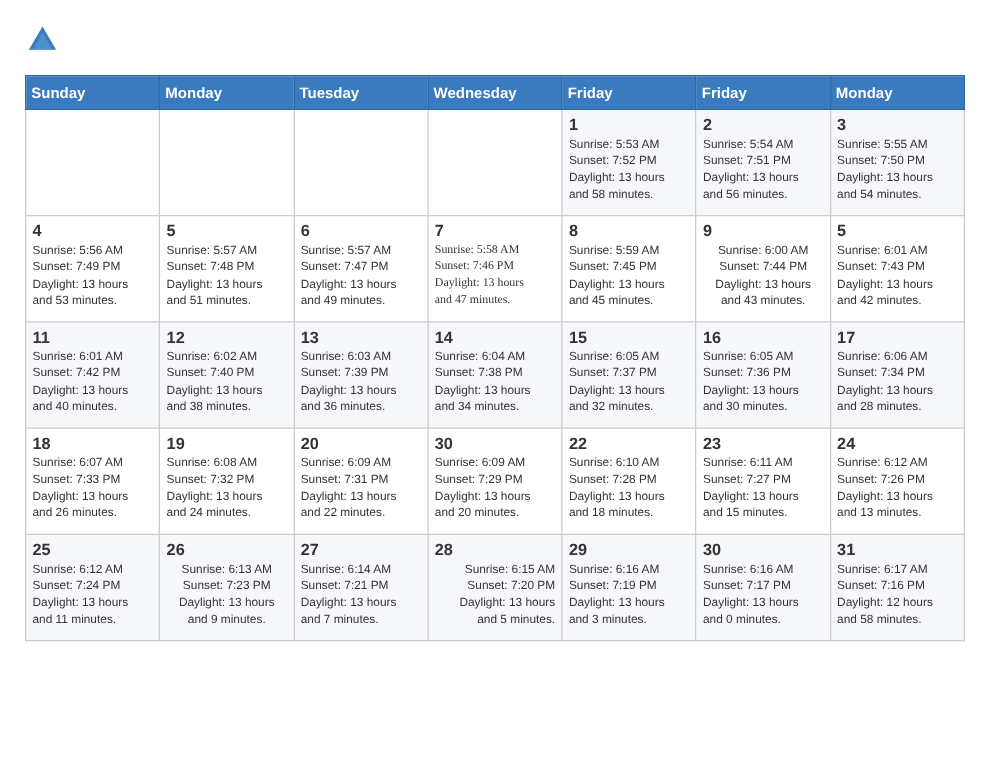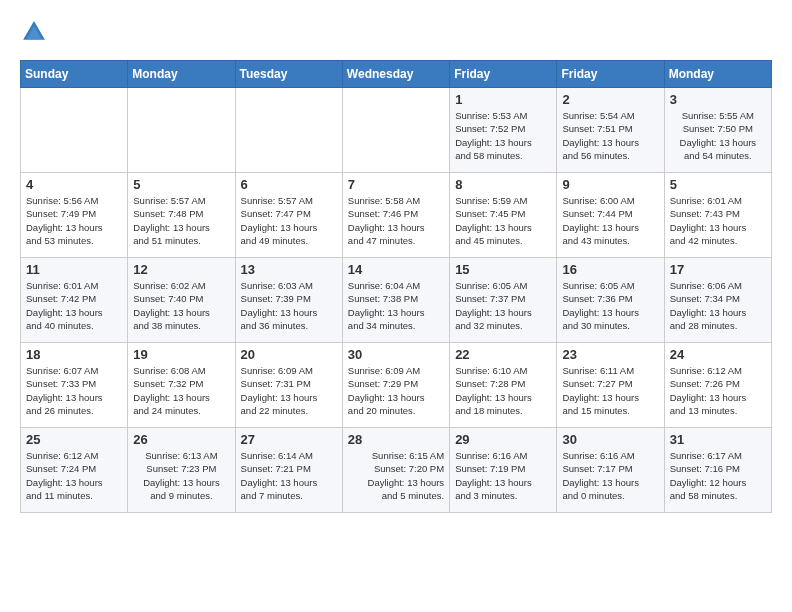--- a/index.html
+++ b/index.html
@@ -148,21 +148,21 @@
           </td>
           <td>
             <span class="day-number">2</span>
             <div class="day-info" style="white-space: pre-line;">Sunrise: 5:54 AM
 Sunset: 7:51 PM
 Daylight: 13 hours
 and 56 minutes.</div>
           </td>
           <td>
             <span class="day-number">3</span>
-            <div class="day-info" style="white-space: pre-line; text-align: center;">Sunrise: 5:55 AM
+            <div class="day-info" style="white-space: pre-line;">Sunrise: 5:55 AM
 Sunset: 7:50 PM
 Daylight: 13 hours
 and 54 minutes.</div>
           </td>
         </tr>
         <tr>
           <td>
             <span class="day-number">4</span>
             <div class="day-info" style="white-space: pre-line;">Sunrise: 5:56 AM
 Sunset: 7:49 PM
@@ -178,35 +178,35 @@
           </td>
           <td>
             <span class="day-number">6</span>
             <div class="day-info" style="white-space: pre-line;">Sunrise: 5:57 AM
 Sunset: 7:47 PM
 Daylight: 13 hours
 and 49 minutes.</div>
           </td>
           <td>
             <span class="day-number">7</span>
-            <div class="day-info" style="white-space: pre-line;">Sunrise: 5:58 AM
+            <div class="day-info" style="white-space: pre-line; font-family: Liberation Serif, serif;">Sunrise: 5:58 AM
 Sunset: 7:46 PM
 Daylight: 13 hours
 and 47 minutes.</div>
           </td>
           <td>
             <span class="day-number">8</span>
             <div class="day-info" style="white-space: pre-line;">Sunrise: 5:59 AM
 Sunset: 7:45 PM
 Daylight: 13 hours
 and 45 minutes.</div>
           </td>
           <td>
             <span class="day-number">9</span>
-            <div class="day-info" style="white-space: pre-line;">Sunrise: 6:00 AM
+            <div class="day-info" style="white-space: pre-line; text-align: center;">Sunrise: 6:00 AM
 Sunset: 7:44 PM
 Daylight: 13 hours
 and 43 minutes.</div>
           </td>
           <td>
             <span class="day-number">5</span>
             <div class="day-info" style="white-space: pre-line;">Sunrise: 6:01 AM
 Sunset: 7:43 PM
 Daylight: 13 hours
 and 42 minutes.</div>

